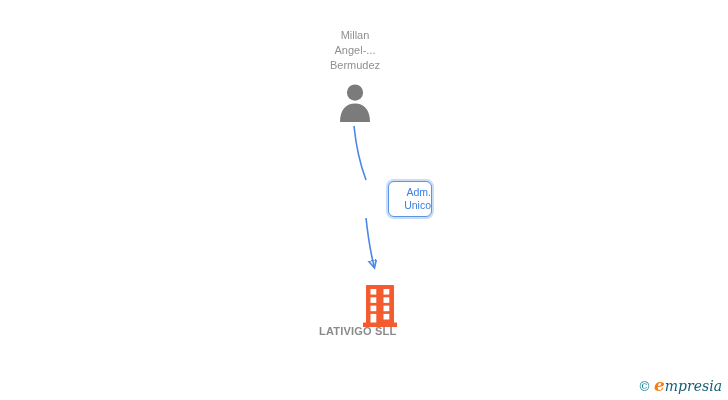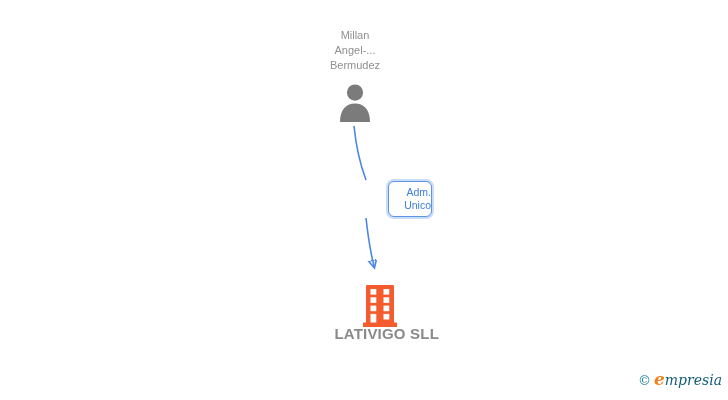--- a/index.html
+++ b/index.html
@@ -53,28 +53,28 @@
 
   .building-icon{
     position:absolute;left:363px;top:285px;width:34px;height:42px;
     cursor:pointer;
   }
   .building-icon .struct{fill:var(--building-orange);}
   .building-icon .win{fill:#ffffff;}
 
   .company-label{
     position:absolute;left:319px;top:325px;width:120px;
-    text-align:right;
+    text-align:left;
     color:var(--company-gray);
-    font-size:15px;font-weight:bold;letter-spacing:.2px;
+    font-size:11px;font-weight:bold;letter-spacing:.2px;
     cursor:pointer;
   }
 
   .watermark{
-    position:absolute;right:6px;bottom:11px;
+    position:absolute;right:6px;bottom:5px;
     font-family:"DejaVu Serif", serif;
     font-style:italic;font-size:14px;line-height:16px;
     white-space:nowrap;cursor:pointer;
   }
   .wm-copy{color:var(--wm-teal);font-style:normal;font-size:13px;margin-right:3px;}
   .wm-initial{color:var(--wm-orange);font-size:17px;font-weight:bold;}
   .wm-rest{color:var(--wm-navy);}
 </style>
 </head>
 <body>

